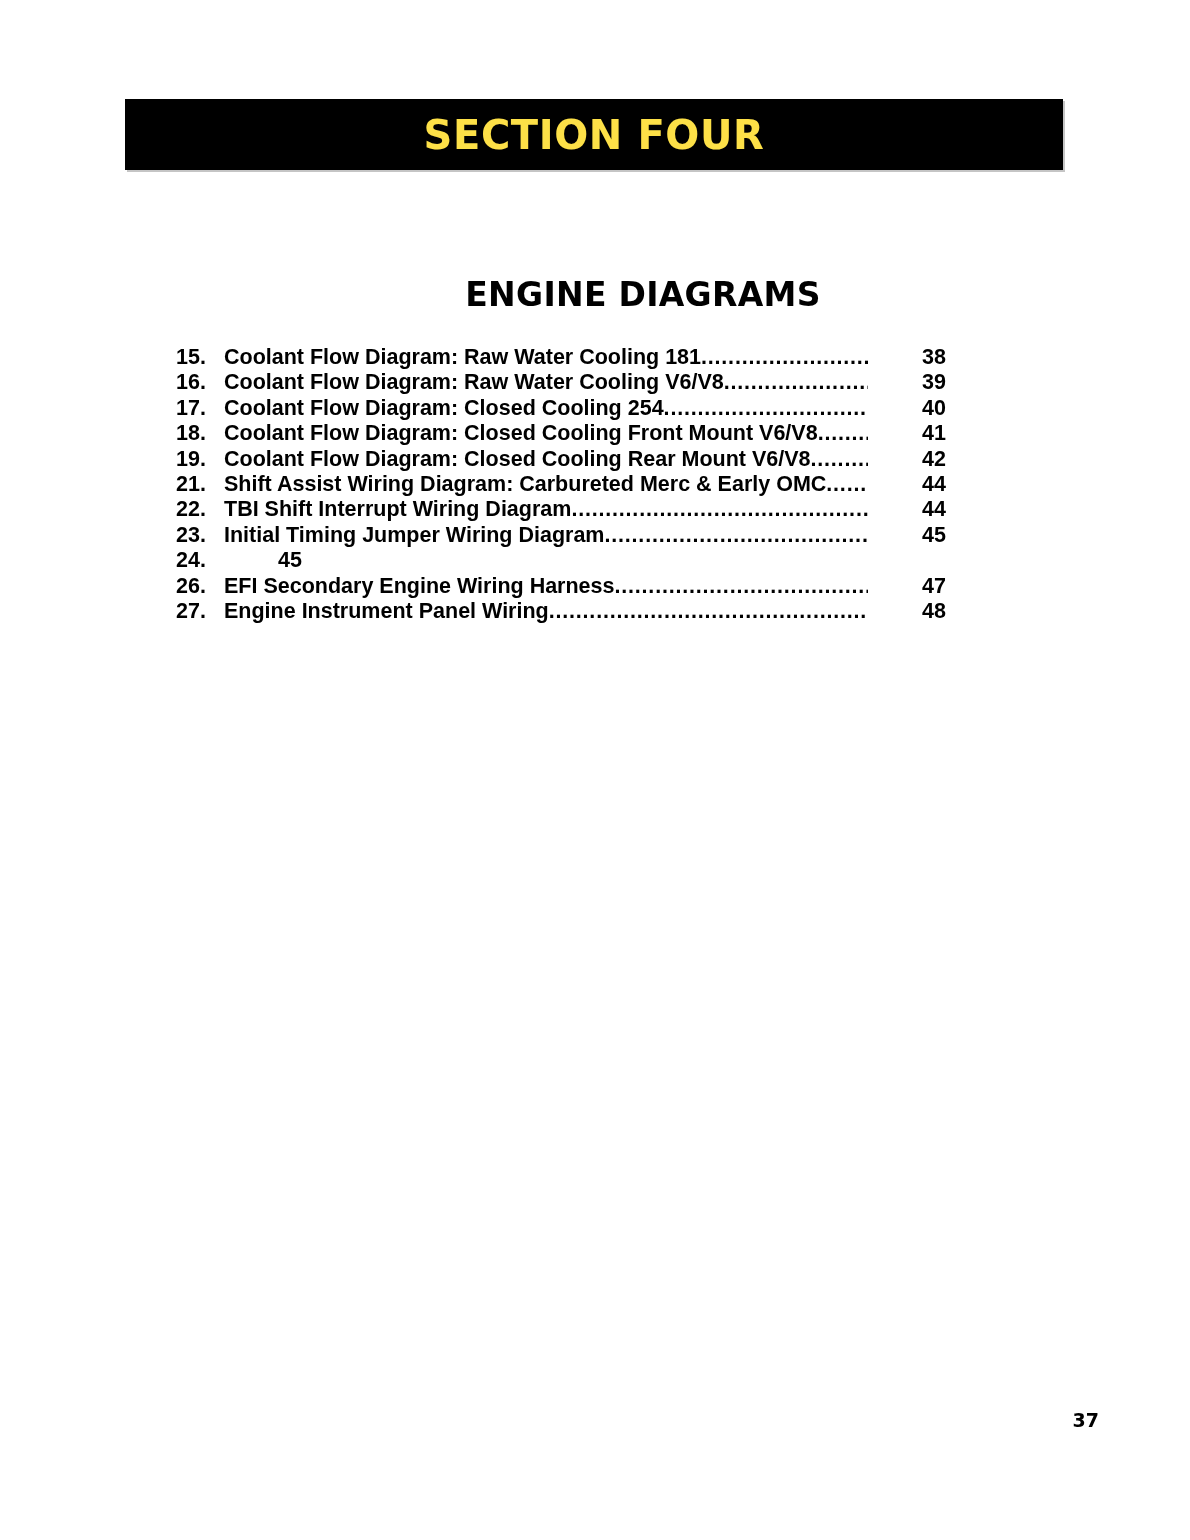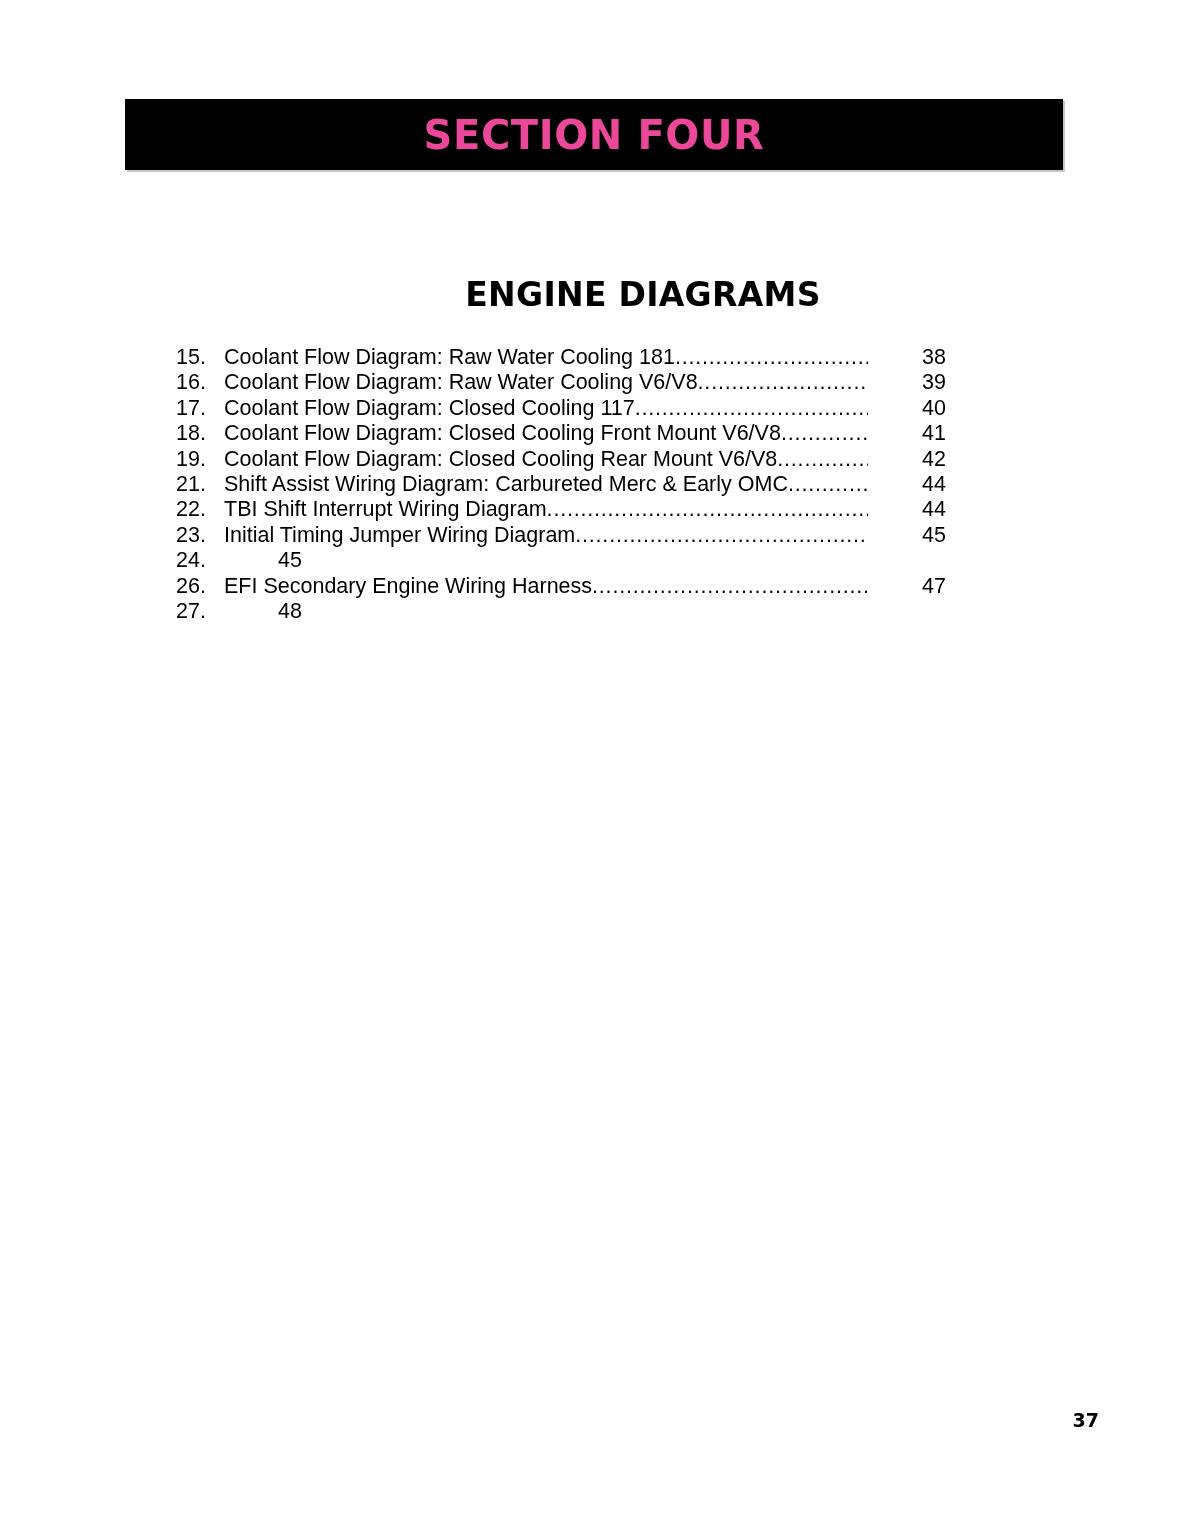--- a/index.html
+++ b/index.html
@@ -23,21 +23,21 @@
     top: 99px;
     width: 938px;
     height: 71px;
     background: #000000;
     display: flex;
     align-items: center;
     justify-content: center;
     box-shadow: 2px 2px 0 rgba(150,150,150,0.55);
   }
   .section-banner-title {
-    color: #ec4899;
+    color: #fde047;
     font-family: "DejaVu Sans", sans-serif;
     font-weight: bold;
     font-size: 40px;
     letter-spacing: 0.6px;
     line-height: 1;
     white-space: nowrap;
   }
 
   
   .page-heading {
@@ -61,20 +61,21 @@
     top: 345px;
     width: 770px;
   }
   .toc-row {
     display: flex;
     align-items: flex-end;
     font-size: 21.5px;
     line-height: 25.4px;
     height: 25.4px;
     white-space: nowrap;
+    font-weight: bold;
   }
   .toc-index {
     width: 48px;
     flex: 0 0 48px;
     text-align: left;
   }
   .toc-label-wrap {
     flex: 1 1 auto;
     min-width: 0;
     display: flex;
@@ -138,21 +139,21 @@
       <span class="toc-index">16.</span>
       <span class="toc-label-wrap">
         <span class="toc-label">Coolant Flow Diagram: Raw Water Cooling V6/V8</span>
         <span class="toc-leader"></span>
       </span>
       <span class="toc-page">39</span>
     </div>
     <div class="toc-row">
       <span class="toc-index">17.</span>
       <span class="toc-label-wrap">
-        <span class="toc-label">Coolant Flow Diagram: Closed Cooling 117</span>
+        <span class="toc-label">Coolant Flow Diagram: Closed Cooling 254</span>
         <span class="toc-leader"></span>
       </span>
       <span class="toc-page">40</span>
     </div>
     <div class="toc-row">
       <span class="toc-index">18.</span>
       <span class="toc-label-wrap">
         <span class="toc-label">Coolant Flow Diagram: Closed Cooling Front Mount V6/V8</span>
         <span class="toc-leader"></span>
       </span>
@@ -197,17 +198,21 @@
     <div class="toc-row">
       <span class="toc-index">26.</span>
       <span class="toc-label-wrap">
         <span class="toc-label">EFI Secondary Engine Wiring Harness</span>
         <span class="toc-leader"></span>
       </span>
       <span class="toc-page">47</span>
     </div>
     <div class="toc-row">
       <span class="toc-index">27.</span>
+      <span class="toc-label-wrap">
+        <span class="toc-label">Engine Instrument Panel Wiring</span>
+        <span class="toc-leader"></span>
+      </span>
       <span class="toc-page">48</span>
     </div>
   </div>
 
 <div class="folio">37</div>
 
 </body></html>

